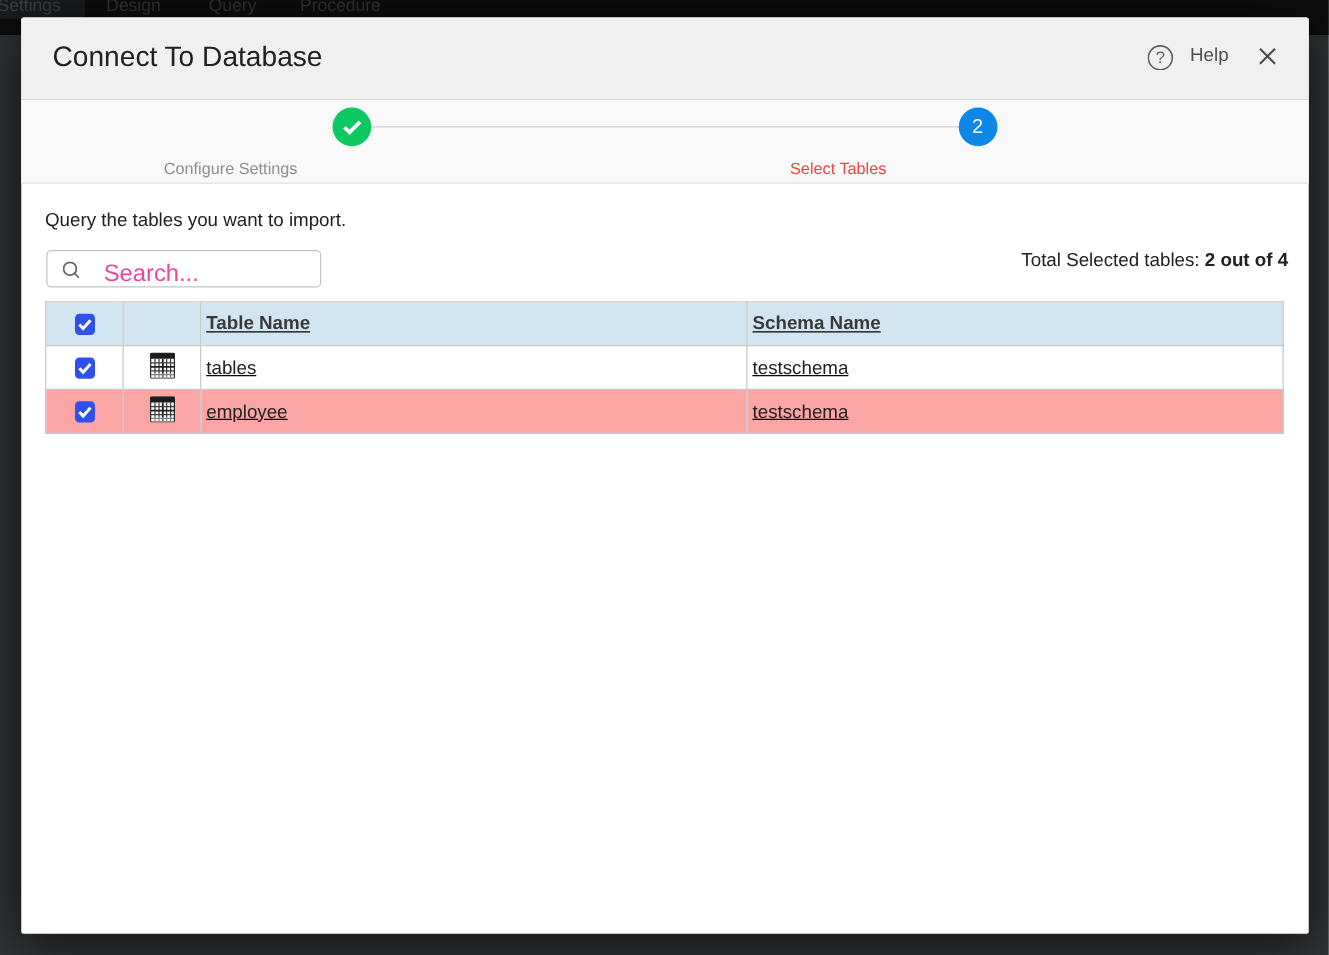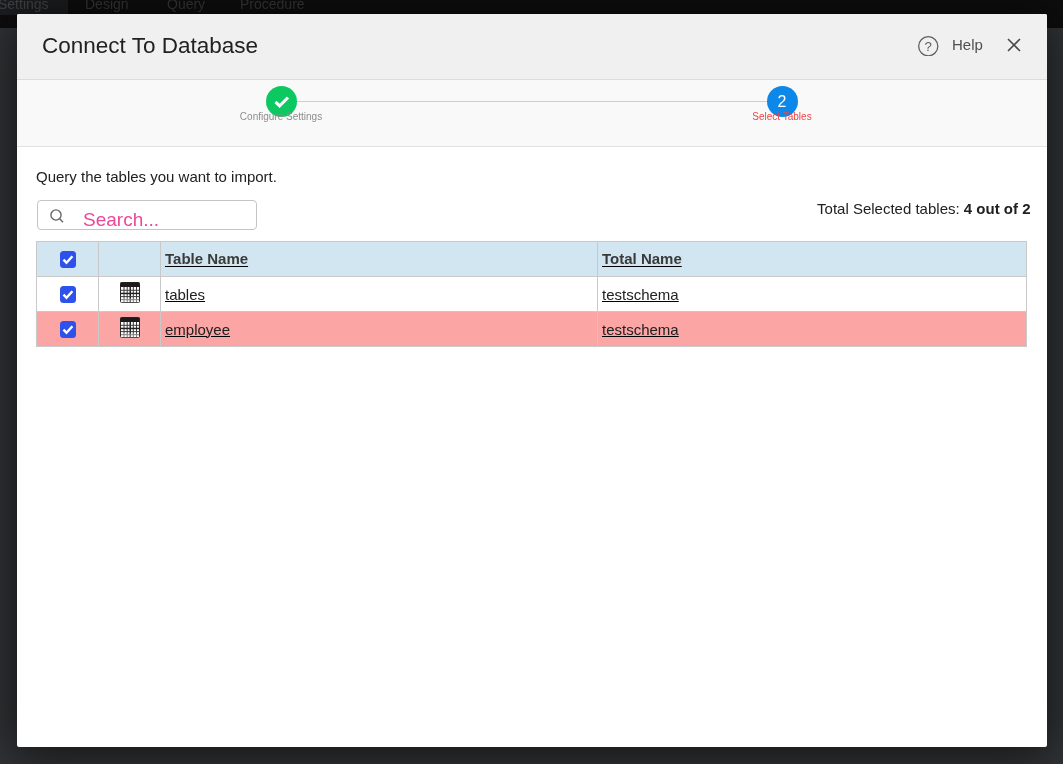--- a/index.html
+++ b/index.html
@@ -15,21 +15,21 @@
   .mtitle { position:absolute; left:25px; top:32px; transform:translateY(-50%); font-size:22.5px; color:#212121; }
   .helpicon { position:absolute; left:901px; top:21.5px; width:20.5px; height:20.5px; }
   .helptext { position:absolute; left:935px; top:22px; font-size:15px; color:#4f4f4f; }
   .closex { position:absolute; left:990px; top:24px; width:14px; height:14px; }
   
   .stepper { position:absolute; left:0; top:66px; width:1030px; height:67px; background:#f9f9f9; border-bottom:1px solid #e2e2e2; }
   .stepline { position:absolute; left:280px; top:20.5px; width:486px; height:1.5px; background:#cfcfcf; }
   .circle { position:absolute; top:5.5px; width:31px; height:31px; border-radius:50%; }
   .c1 { left:248.5px; background:#0bc860; }
   .c2 { left:749.5px; background:#0d88e8; color:#fff; font-size:16px; text-align:center; line-height:31px; }
-  .steplabel { position:absolute; top:31px; width:300px; text-align:center; font-size:10px; }
+  .steplabel { position:absolute; top:47px; width:300px; font-size:13px; }
   .sl1 { left:114px; color:#8d8d8d; }
   .sl2 { left:615px; color:#ef4444; }
   
   .intro { position:absolute; left:19px; top:154px; font-size:15px; color:#212121; }
   .search { position:absolute; left:20px; top:186px; width:220px; height:30px; border:1px solid #c4c4c4; border-radius:4px; background:#fff; }
   .search svg { position:absolute; left:11.5px; top:7.5px; }
   .search .ph { position:absolute; left:45px; top:7.5px; font-size:19px; color:#ec4899; }
   .total { position:absolute; right:16.5px; top:186px; font-size:15px; color:#212121; }
   
   table.grid { position:absolute; left:19px; top:227px; width:990px; border-collapse:collapse; table-layout:fixed;text-decoration:underline; }
@@ -83,39 +83,39 @@
     </div>
 
     <div class="intro">Query the tables you want to import.</div>
     <div class="search">
       <svg width="14" height="14" viewBox="0 0 14 14">
         <circle cx="6" cy="6" r="5.1" fill="none" stroke="#666" stroke-width="1.4"></circle>
         <path d="M9.7 9.7 L13 13.2" stroke="#666" stroke-width="1.4"></path>
       </svg>
       <span class="ph">Search...</span>
     </div>
-    <div class="total">Total Selected tables: <b>4 out of 2</b></div>
+    <div class="total">Total Selected tables: <b>2 out of 4</b></div>
 
     <table class="grid">
       <colgroup>
         <col style="width:62px">
         <col style="width:62px">
         <col style="width:437px">
         <col style="width:429px">
       </colgroup>
       <tbody>
         <tr>
         <th>
             <span class="cb"><svg width="16" height="17" viewBox="0 0 16 17">
                 <path d="M3.5 8.6 L6.5 11.8 L12.4 5.2" fill="none" stroke="#fff" stroke-width="2.4"></path>
               </svg></span>
           </th>
         <th></th>
         <th class="cName"><span>Table Name</span></th>
-        <th class="cName"><span>Total Name</span></th>
+        <th class="cName"><span>Schema Name</span></th>
       </tr>
       <tr class="rowA">
         <td>
             <span class="cb"><svg width="16" height="17" viewBox="0 0 16 17">
                 <path d="M3.5 8.6 L6.5 11.8 L12.4 5.2" fill="none" stroke="#fff" stroke-width="2.4"></path>
               </svg></span>
           </td>
         <td>
           <svg class="ticon" width="20" height="21" viewBox="0 0 20 21">
             <rect x="0.5" y="0.5" width="19" height="20" rx="1" fill="#ffffff" stroke="#2b2b2b" stroke-width="1"></rect>

